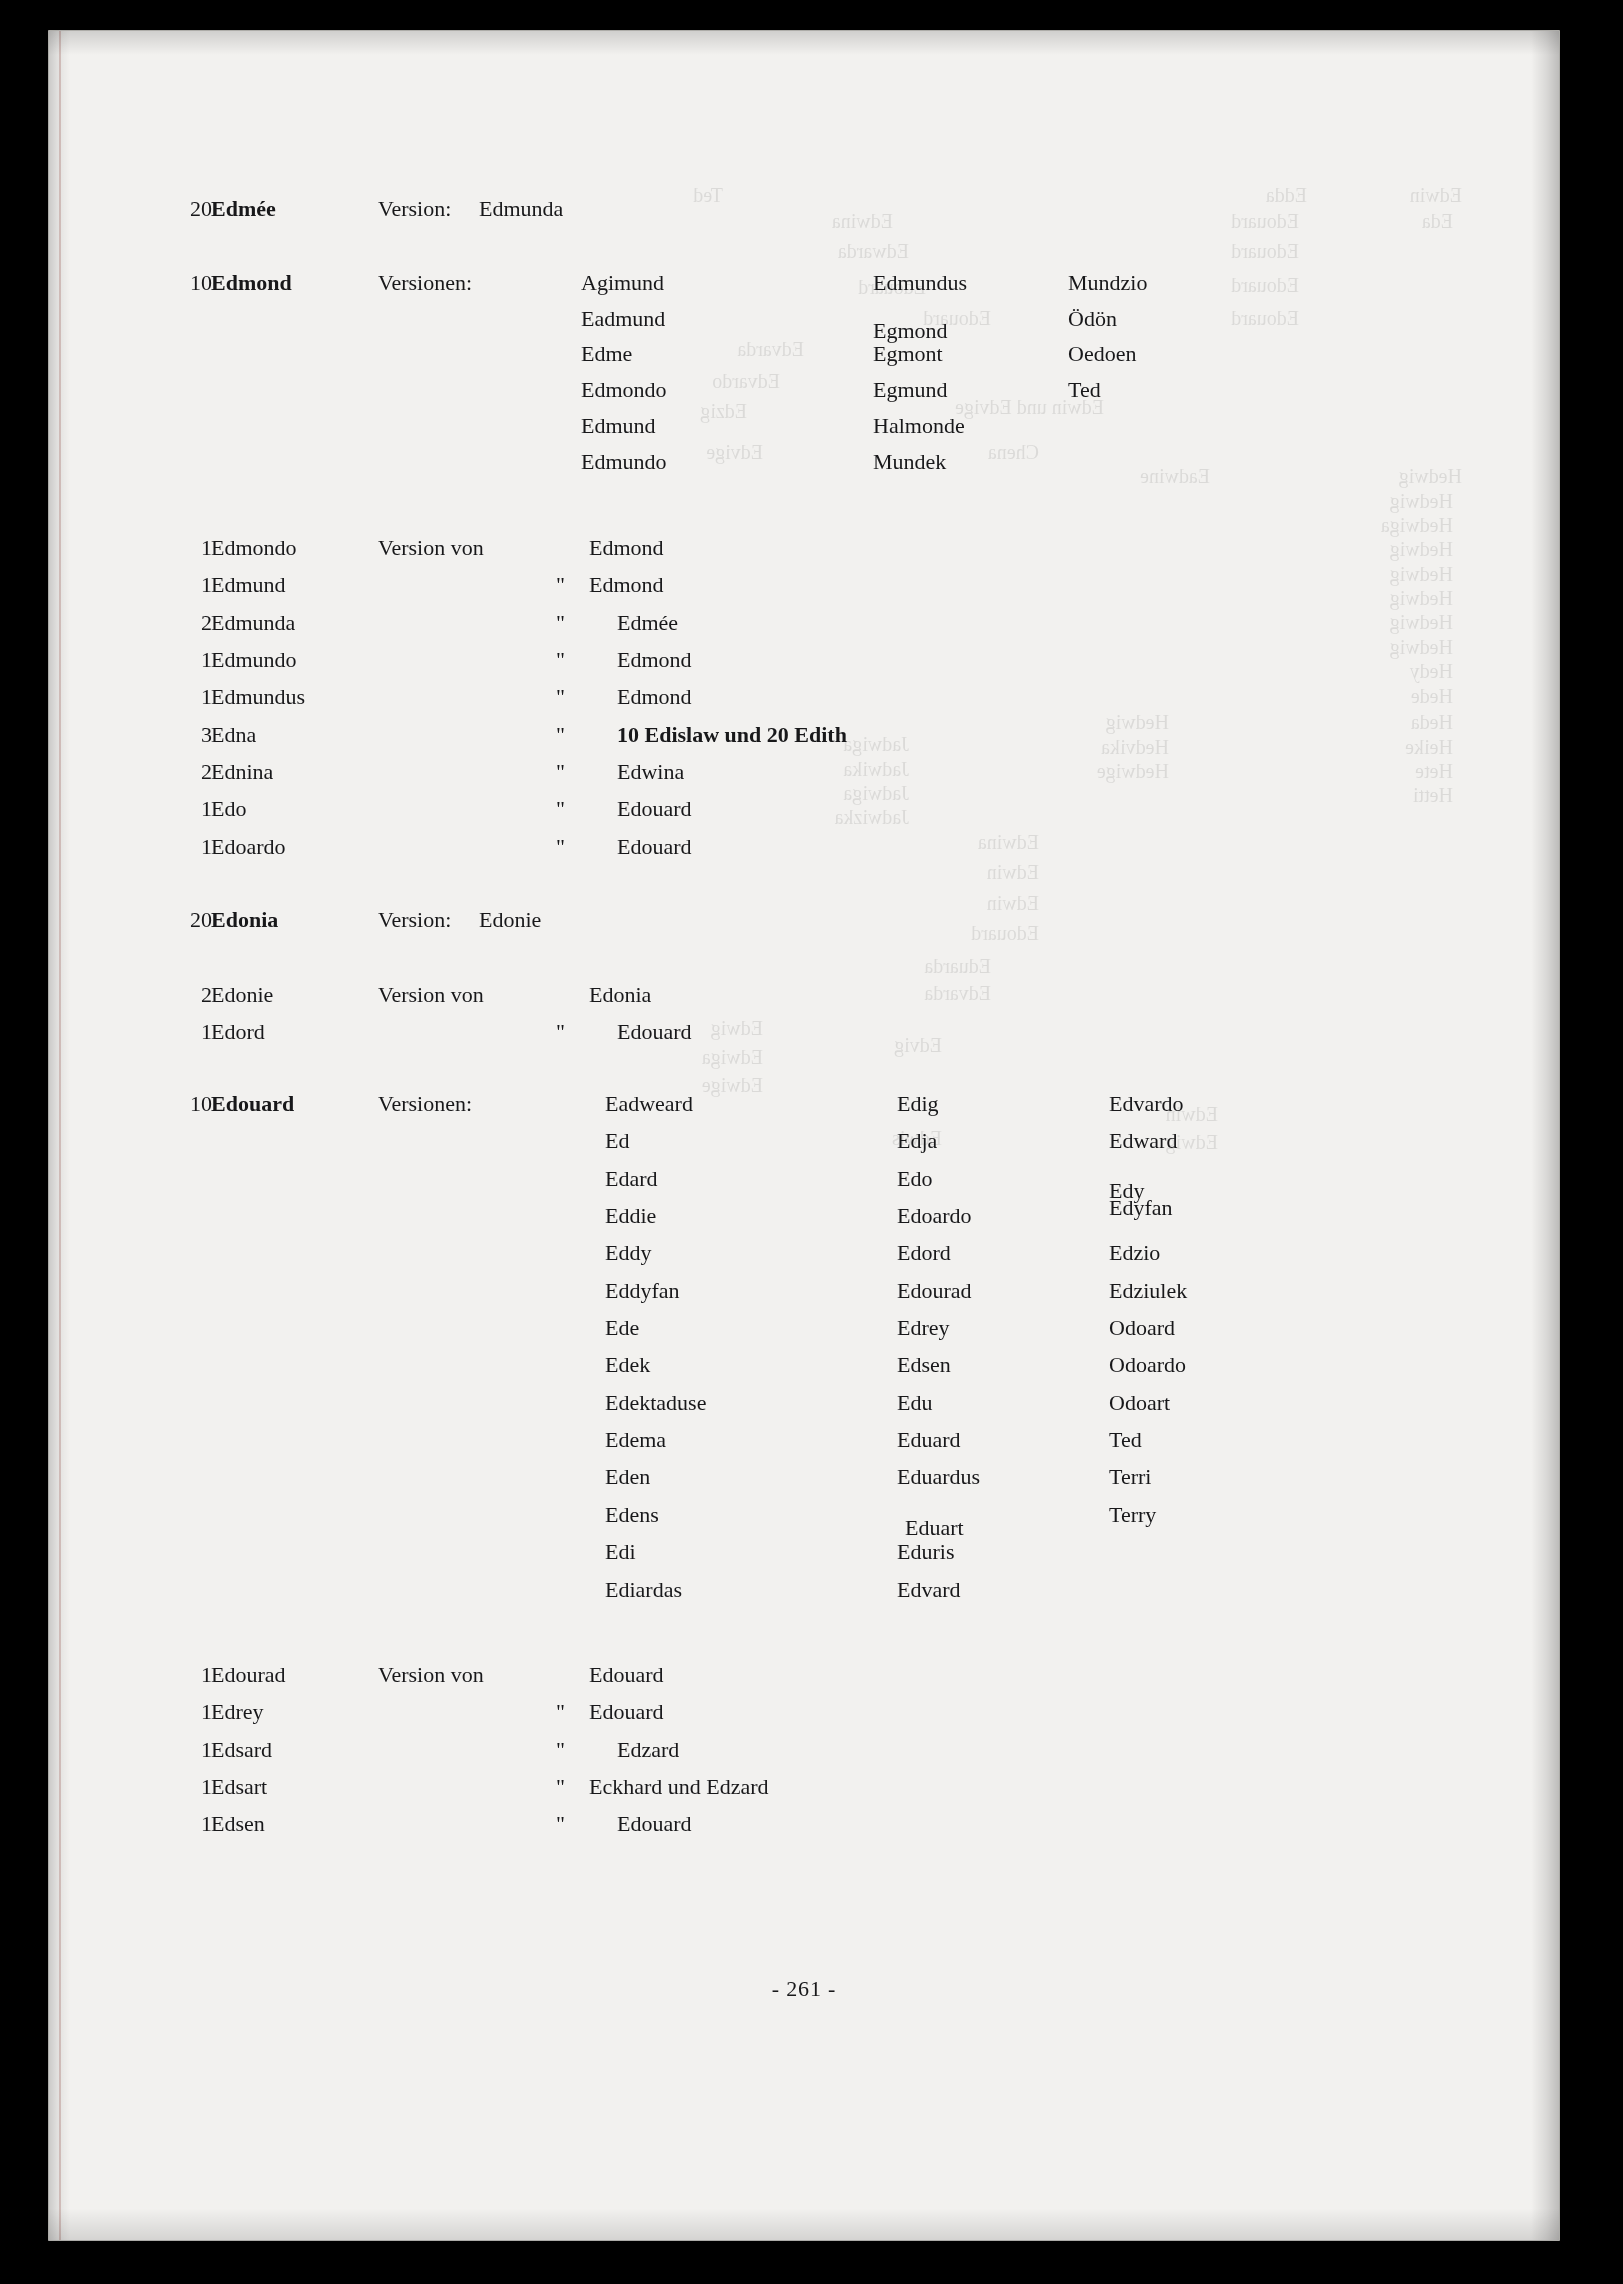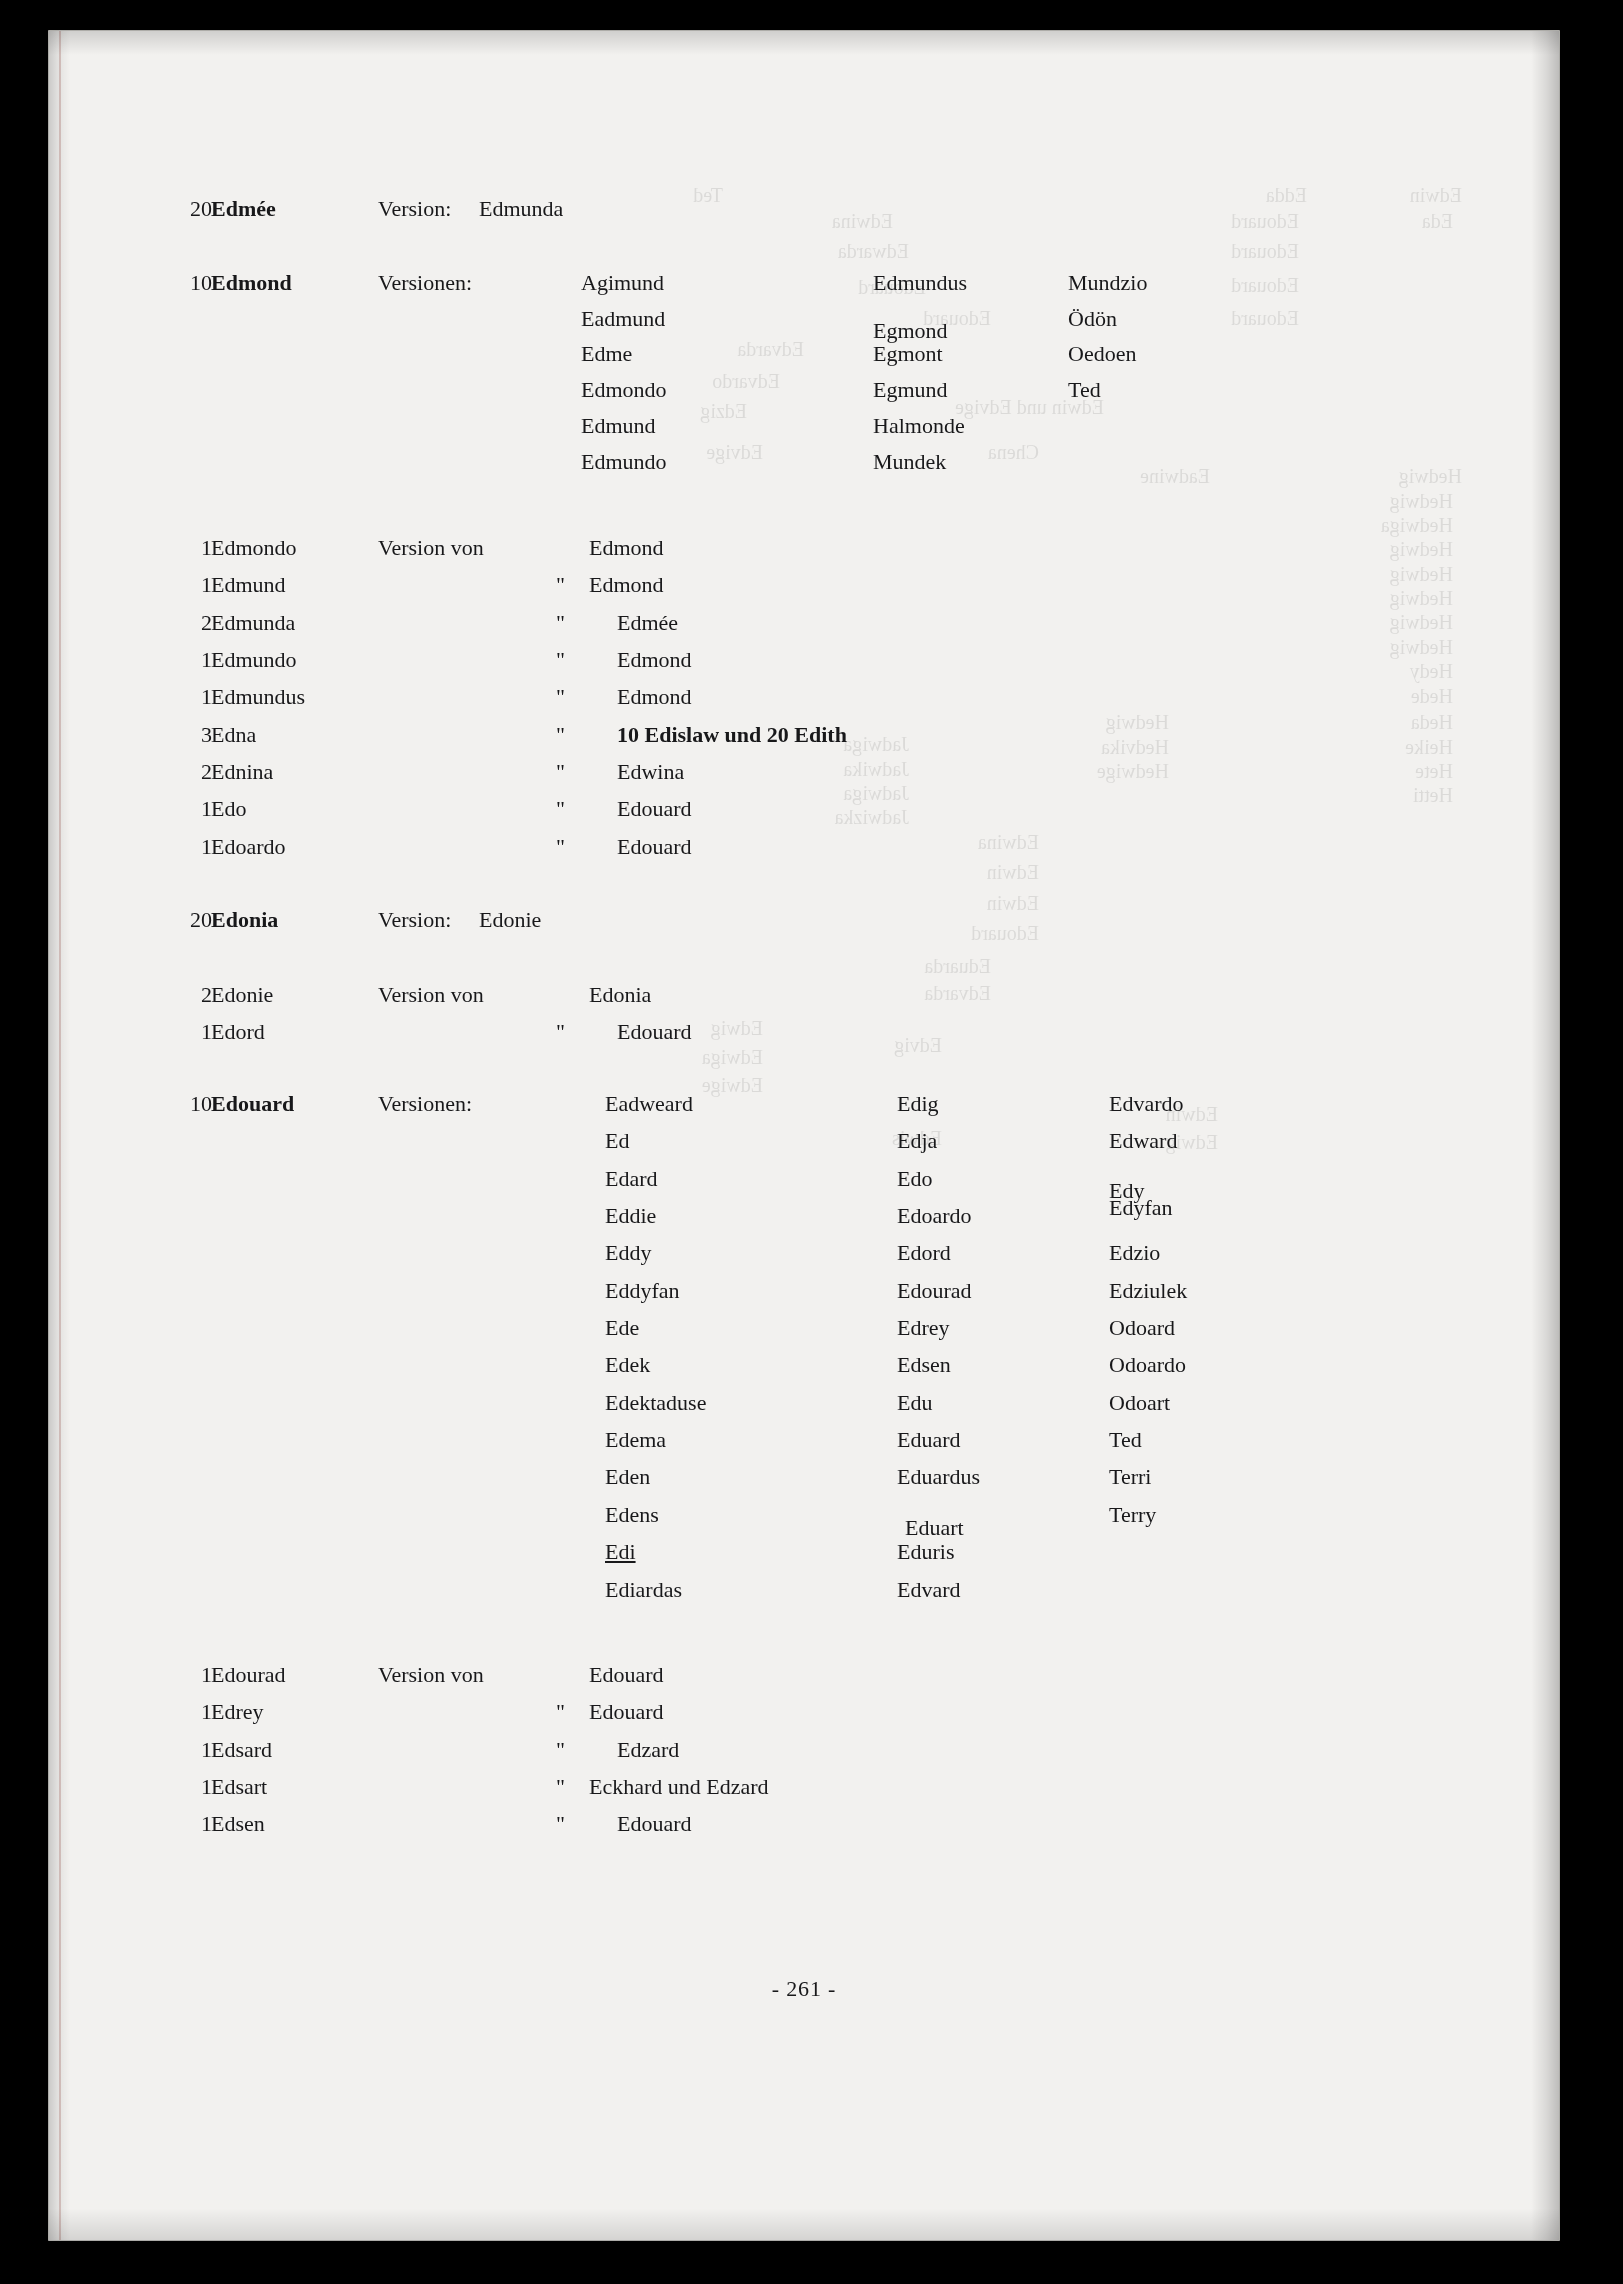--- a/index.html
+++ b/index.html
@@ -329,21 +329,21 @@
       <span style="position:absolute; top:75px;">Edard</span>
       <span style="position:absolute; top:112px;">Eddie</span>
       <span style="position:absolute; top:149px;">Eddy</span>
       <span style="position:absolute; top:187px;">Eddyfan</span>
       <span style="position:absolute; top:224px;">Ede</span>
       <span style="position:absolute; top:261px;">Edek</span>
       <span style="position:absolute; top:299px;">Edektaduse</span>
       <span style="position:absolute; top:336px;">Edema</span>
       <span style="position:absolute; top:373px;">Eden</span>
       <span style="position:absolute; top:411px;">Edens</span>
-      <span style="position:absolute; top:448px;text-decoration:underline;">Edi</span>
+      <span style="position:absolute; top:448px;">Edi</span>
       <span style="position:absolute; top:486px;">Ediardas</span>
     </div>
     <div class="row" style="top:1061px; left:1060px;">
       <span style="position:absolute; top:0;">Edvardo</span>
       <span style="position:absolute; top:37px;">Edward</span>
       <span style="position:absolute; top:75px;margin-top:12px;">Edy</span>
       <span style="position:absolute; top:104px;">Edyfan</span>
       <span style="position:absolute; top:149px;">Edzio</span>
       <span style="position:absolute; top:187px;">Edziulek</span>
       <span style="position:absolute; top:224px;">Odoard</span>

